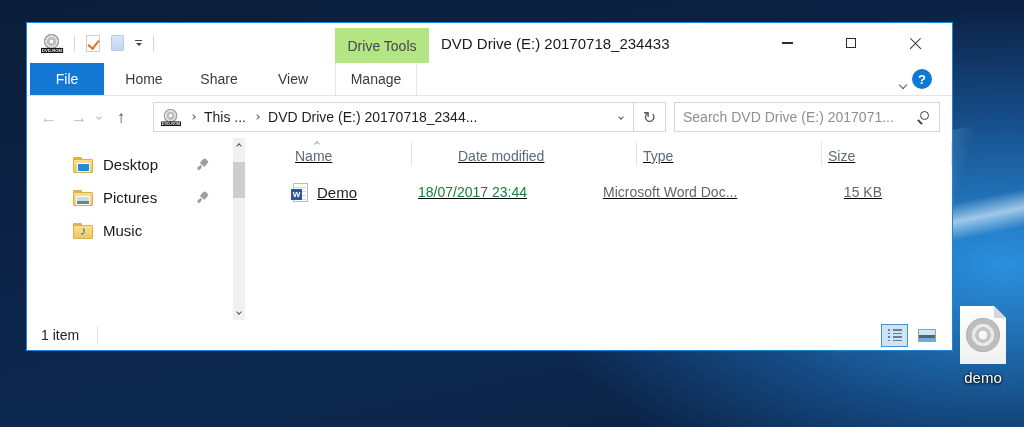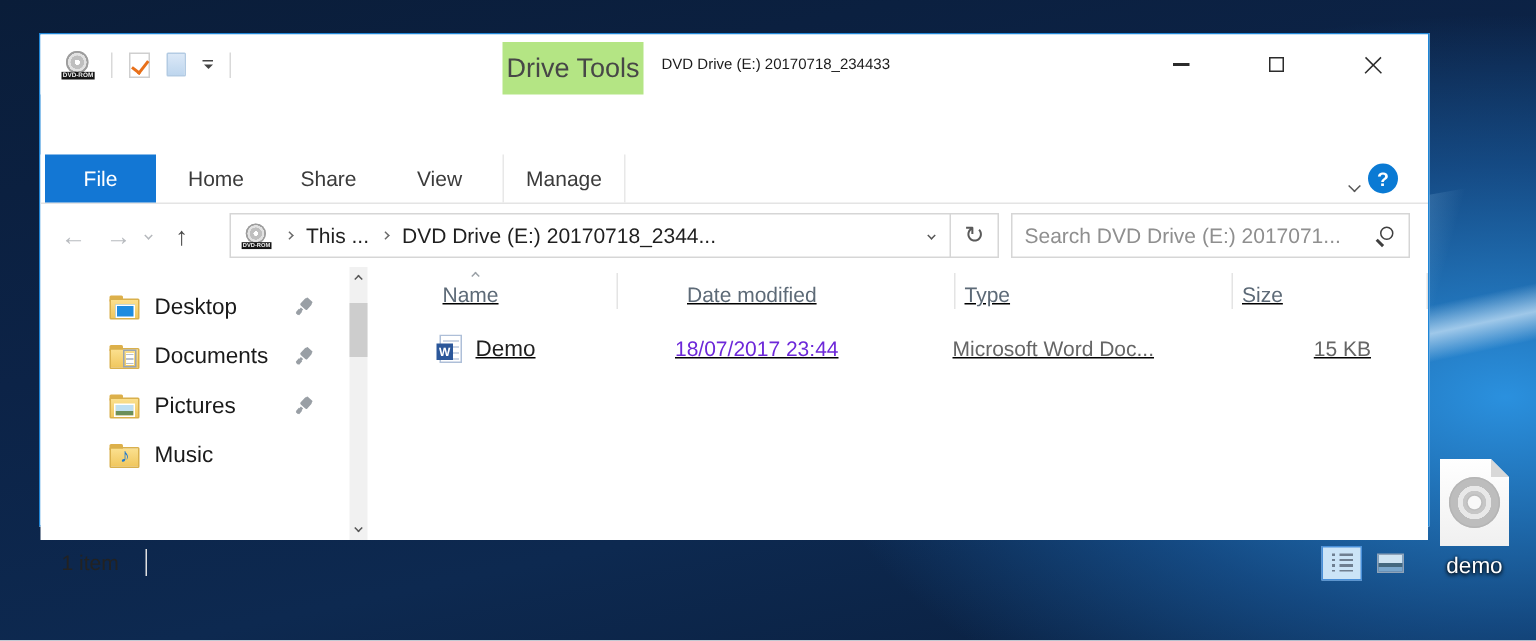--- a/index.html
+++ b/index.html
@@ -36,33 +36,33 @@
 
   .check-icon { width:14px; height:17px; background:#fff; border:1px solid #cfcfcf; position:relative; }
   .check-icon::after { content:''; position:absolute; left:3px; top:2px; width:5px; height:9px;
     border-right:2px solid #e8701a; border-bottom:2px solid #e8701a; transform:rotate(38deg); }
   .nf-icon { width:13px; height:16px; background:linear-gradient(#dbe8f7,#bed6ee); border:1px solid #b3cbe3; border-radius:1px; }
   .qcaret { display:flex; flex-direction:column; align-items:center; gap:2px; }
   .qcaret .bar { width:7px; height:1.3px; background:#444; }
   .qcaret .tri { width:0; height:0; border-left:3.5px solid transparent; border-right:3.5px solid transparent; border-top:3.5px solid #444; }
 
   .drive-tools { position:absolute; left:308px; top:5px; width:94px; height:35px; background:#b4e584;
-    display:flex; align-items:center; justify-content:center; font-size:18px; color:#474747; }
+    display:flex; align-items:center; justify-content:center; font-size:14px; color:#474747; }
   .title { position:absolute; left:414px; top:0; height:40px; display:flex; align-items:center;
-    font-size:10px; color:#1b1b1b; white-space:nowrap; }
+    font-size:15px; color:#1b1b1b; white-space:nowrap; }
   .controls { position:absolute; right:14px; top:0; height:40px; display:flex; gap:18px; }
   .ctrl { width:46px; height:40px; display:flex; align-items:center; justify-content:center; }
   .glyph-min { width:11px; height:1.5px; background:#2b2b2b; }
   .glyph-max { width:10px; height:10px; border:1.3px solid #2b2b2b; }
   .glyph-x { position:relative; width:13px; height:13px; }
   .glyph-x::before, .glyph-x::after { content:''; position:absolute; left:-1px; top:6px; width:15px; height:1.4px; background:#2b2b2b; }
   .glyph-x::before { transform:rotate(45deg); } .glyph-x::after { transform:rotate(-45deg); }
 
   
-  .tabrow { position:relative; height:33px; background:#fff; border-bottom:1px solid #e4e4e4;margin-top:40px; }
+  .tabrow { position:relative; height:33px; background:#fff; border-bottom:1px solid #e4e4e4; }
   .tab { position:absolute; top:0; height:32px; display:flex; align-items:center; justify-content:center;
     font-size:14px; color:#3b3b3b; cursor:default; }
   .tab.file { left:3px; width:74px; background:#1377d4; color:#fff; }
   .t-home { left:80px; width:74px; } .t-share { left:155px; width:74px; } .t-view { left:230px; width:72px; }
   .t-manage { left:308px; width:82px; border-left:1px solid #e8e8e8; border-right:1px solid #e8e8e8; }
   .chev { display:inline-block; width:6px; height:6px; border-right:1.6px solid currentColor; border-bottom:1.6px solid currentColor; }
   .chev.down { transform:rotate(45deg); } .chev.up { transform:rotate(-135deg); } .chev.right { transform:rotate(-45deg); }
   .chev.tiny { width:4px; height:4px; border-width:1.3px; }
   .ribbon-collapse { position:absolute; right:46px; top:11px; color:#555; }
   .help { position:absolute; right:20px; top:6px; width:20px; height:20px; border-radius:50%; background:#0a7ad4;
@@ -128,21 +128,21 @@
   .lheader { display:flex; height:28px; align-items:center; position:relative; }
   .hc { height:24px; display:flex; align-items:end; padding-bottom:2px; border-right:1px solid #e4e4e4;
     font-size:14px; color:#5d6a77; }
   .hc.c1 { width:167px; padding-left:50px; }
   .hc.c2 { width:185px; padding-left:6px;margin-left:40px; } .hc.c3 { width:185px; padding-left:6px; }
   .hc.c4 { width:130px; padding-left:6px; }
   .sortcaret { position:absolute; top:2px; left:70px; color:#9aa0a6; }
   .frow { display:flex; align-items:center; margin-top:12px; height:24px; font-size:14px; }
   .fc { white-space:nowrap; overflow:hidden; }
   .fc.c1 { width:167px; display:flex; align-items:center; padding-left:48px; color:#1f1f1f; font-size:15px; }
-  .fc.c2 { width:185px; padding-left:6px; color:#6d28d9;margin-left:32px; }
+  .fc.c2 { width:185px; padding-left:6px; color:#15803d; }
   .fc.c3 { width:185px; padding-left:6px; color:#666; }
   .fc.c4 { width:130px; text-align:right; padding-right:30px; color:#666; }
   .wordicon { position:relative; width:15px; height:19px; background:#fff; border:1px solid #aebfd8; flex:none;
     background-image:repeating-linear-gradient(to bottom, transparent 0 3px, #ccd6e5 3px 4px); background-clip:content-box; padding:1px; }
   .wbadge { position:absolute; left:-3px; top:5px; width:11px; height:11px; background:#2b579a; color:#fff;
     font-size:8px; font-weight:bold; line-height:11px; text-align:center; }
   .wbadge::before { content:"W"; }
   .fname { margin-left:9px; }
 
   
@@ -244,27 +244,20 @@
       <div class="navpane">
         <div class="navitem">
           <span class="folder">
               <span class="ov ov-desktop"></span>
             </span>
           <span class="nlabel">Desktop</span>
           <span class="pin"></span>
         </div>
         <div class="navitem">
           <span class="folder">
-              <span class="ov ov-doc"></span>
-            </span>
-          <span class="nlabel">Documents</span>
-          <span class="pin"></span>
-        </div>
-        <div class="navitem">
-          <span class="folder">
               <span class="ov ov-pic"></span>
             </span>
           <span class="nlabel">Pictures</span>
           <span class="pin"></span>
         </div>
         <div class="navitem">
           <span class="folder">
               <span class="ov ov-music"></span>
             </span>
           <span class="nlabel">Music</span>

